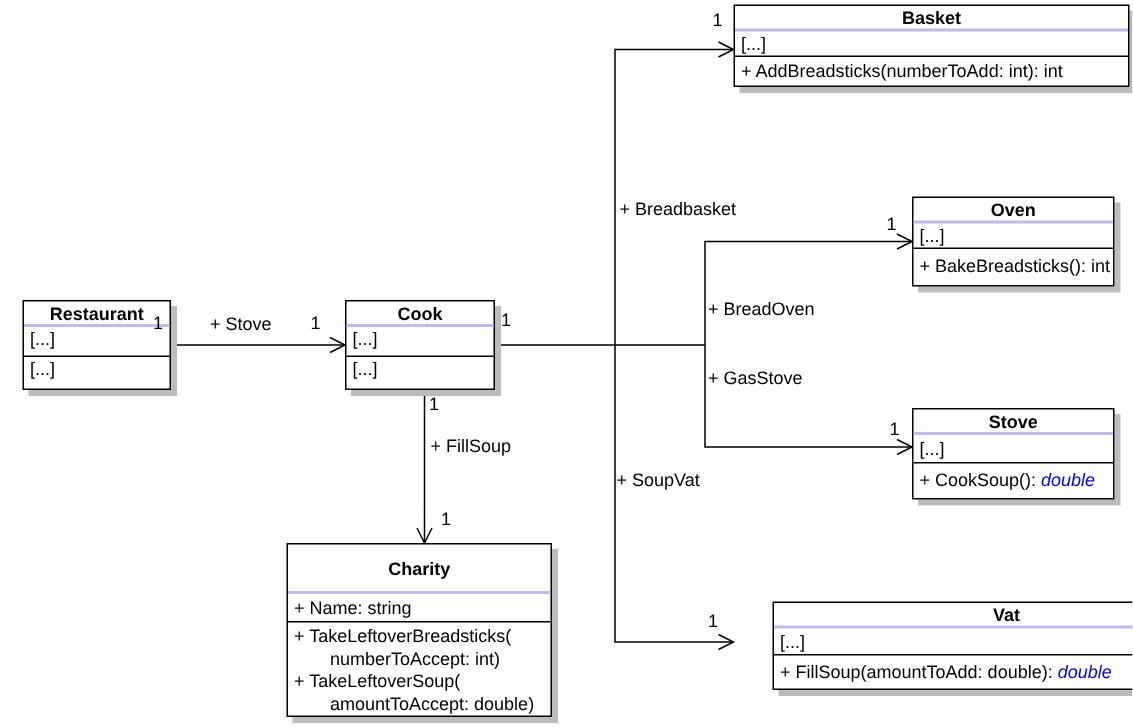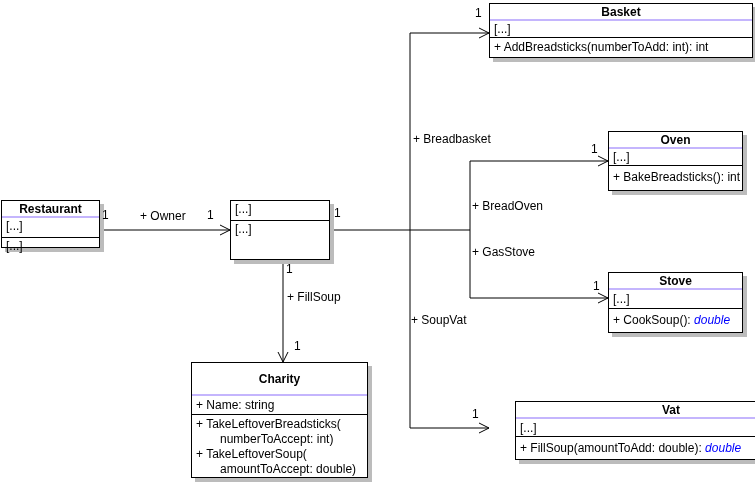--- a/index.html
+++ b/index.html
@@ -64,27 +64,28 @@
       <path d="M470 230 V298 H608"></path>
       <polyline points="598,293 608,298 598,303"></polyline>
     </g>
 
     <g>
       <path d="M283 260 V362"></path>
       <polyline points="278,352 283,362 288,352"></polyline>
     </g>
   </svg>
 
-  <div class="cls" style="left:1px;top:200px;width:99px;height:48px">
+  <div class="cls" style="left:15px;top:200px;width:99px;height:60px">
     <div class="cls-title" style="height:17px;line-height:17px">Restaurant</div>
     <div class="cls-row" style="height:20px">[...]</div>
     <div class="cls-row last" style="height:21px">[...]</div>
   </div>
 
   <div class="cls" style="left:230px;top:200px;width:100px;height:60px">
+    <div class="cls-title" style="height:17px;line-height:17px">Cook</div>
     <div class="cls-row" style="height:20px">[...]</div>
     <div class="cls-row last" style="height:21px">[...]</div>
   </div>
 
   <div class="cls" style="left:489px;top:3px;width:264px;height:55px">
     <div class="cls-title" style="height:17px;line-height:17px">Basket</div>
     <div class="cls-row" style="height:17px">[...]</div>
     <div class="cls-row last" style="height:19px;padding-top:2px">+ AddBreadsticks(numberToAdd: int): int</div>
   </div>
 
@@ -111,21 +112,21 @@
     <div class="cls-row" style="height:19px;padding-top:2px">+ Name: string</div>
     <div class="cls-row last" style="height:62px;padding-top:2px">
       <div class="opline">+ TakeLeftoverBreadsticks(</div>
       <div class="opline indent">numberToAccept: int)</div>
       <div class="opline">+ TakeLeftoverSoup(</div>
       <div class="opline indent">amountToAccept: double)</div>
     </div>
   </div>
 
   <div class="lbl" style="left:102px;top:209px">1</div>
-  <div class="lbl" style="left:140px;top:210px">+ Owner</div>
+  <div class="lbl" style="left:140px;top:210px">+ Stove</div>
   <div class="lbl" style="left:207px;top:209px">1</div>
 
   <div class="lbl" style="left:334px;top:207px">1</div>
   <div class="lbl" style="left:413px;top:133px">+ Breadbasket</div>
   <div class="lbl" style="left:475px;top:7px">1</div>
 
   <div class="lbl" style="left:472px;top:200px">+ BreadOven</div>
   <div class="lbl" style="left:591px;top:143px">1</div>
 
   <div class="lbl" style="left:472px;top:246px">+ GasStove</div>

